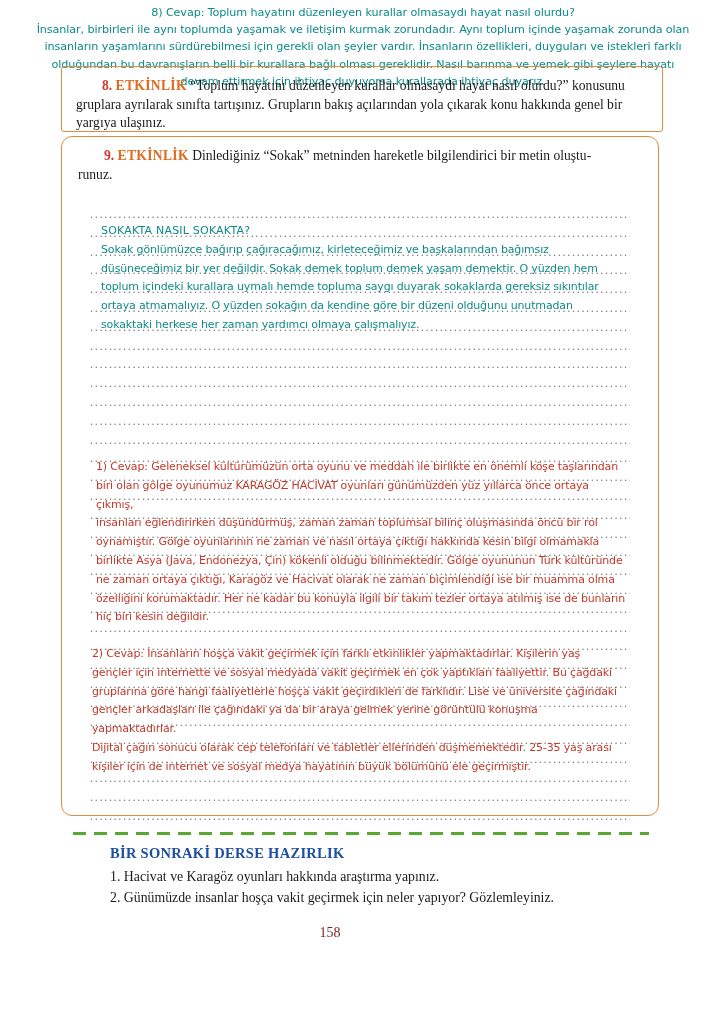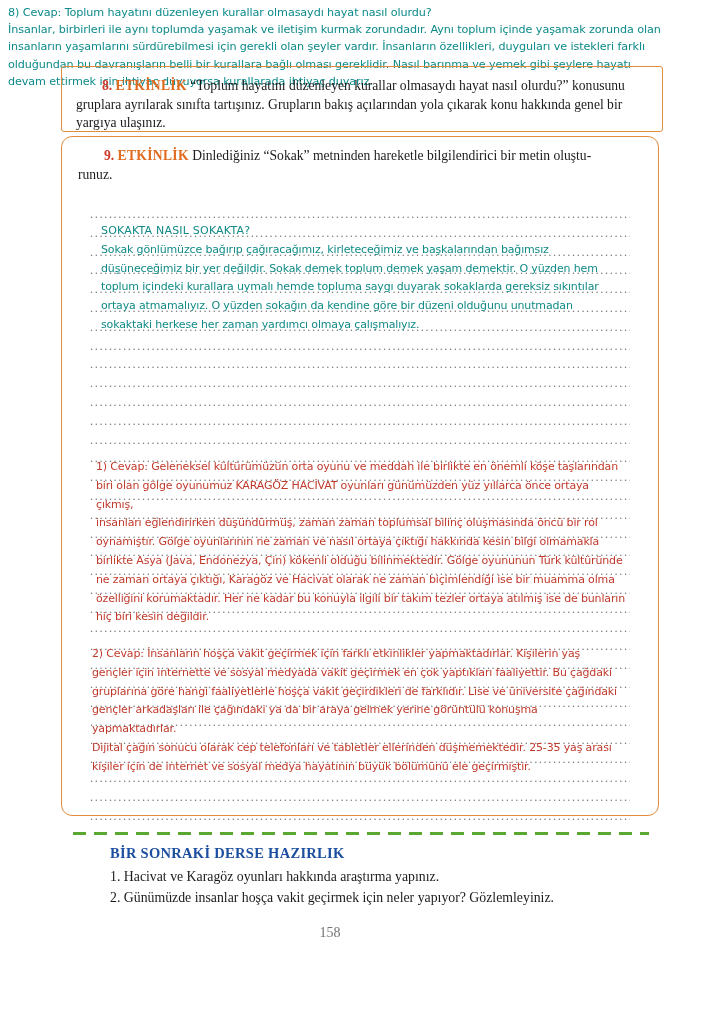--- a/index.html
+++ b/index.html
@@ -23,20 +23,21 @@
   .answer-overlay {
     position: absolute;
     left: 8px;
     top: 4px;
     width: 710px;
     font-family: "DejaVu Sans", sans-serif;
     font-size: 11.2px;
     line-height: 17.2px;
     color: #0d8a8a;
     letter-spacing: -0.1px;
+    text-align: center;
   }
   .answer-overlay .q-line { margin: 0; }
 
   
   .box8 {
     position: absolute;
     left: 61px;
     top: 66px;
     width: 602px;
     height: 66px;
@@ -152,21 +153,21 @@
     line-height: 21px;
   }
 
   .page-num {
     position: absolute;
     top: 925px;
     left: 0;
     width: 660px;
     text-align: center;
     font-size: 14px;
-    color: #737373;
+    color: #7f1d1d;
   }
 </style>
 </head>
 <body>
 
 <div class="page">
 
   <div class="lines" id="lines">
       <div class="dline">...................................................................................................................................</div>
       <div class="dline">...................................................................................................................................</div>

